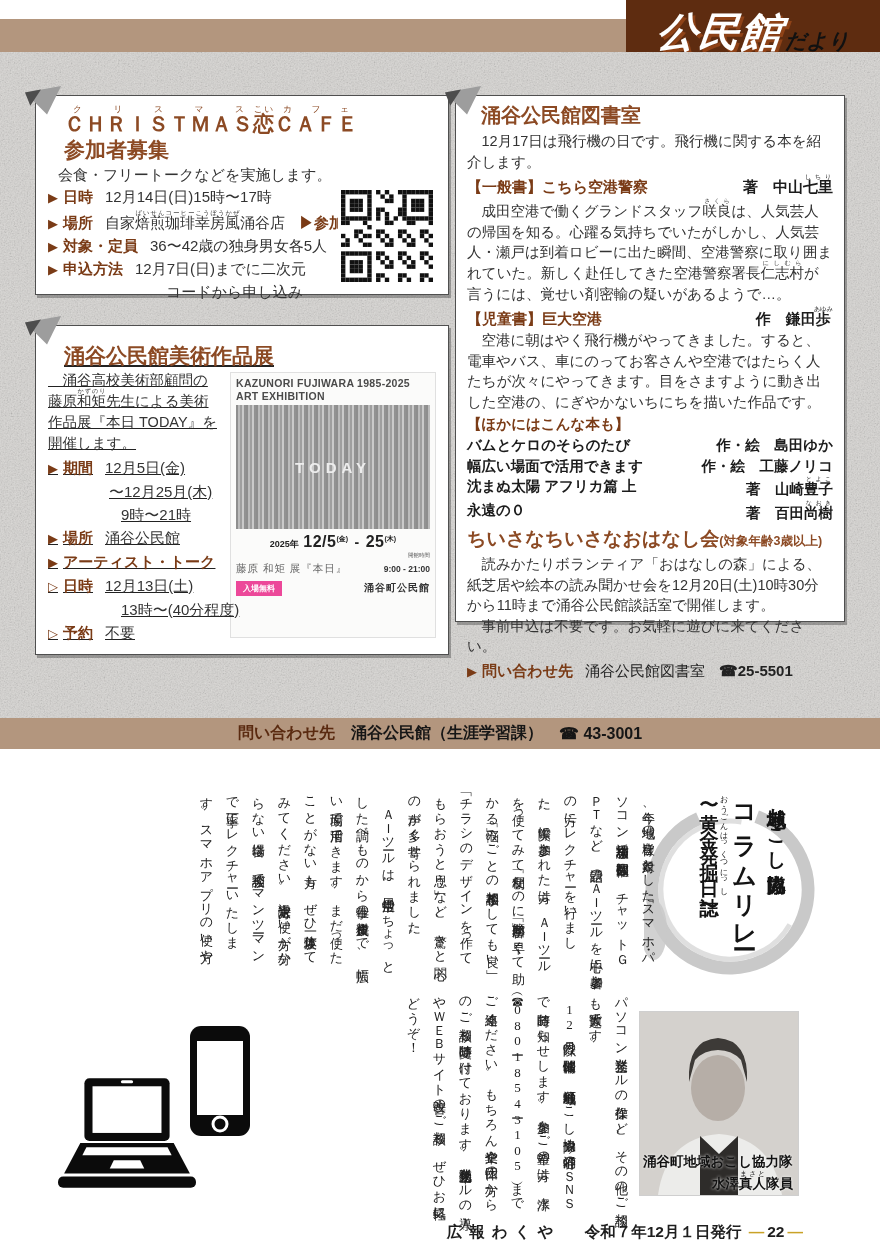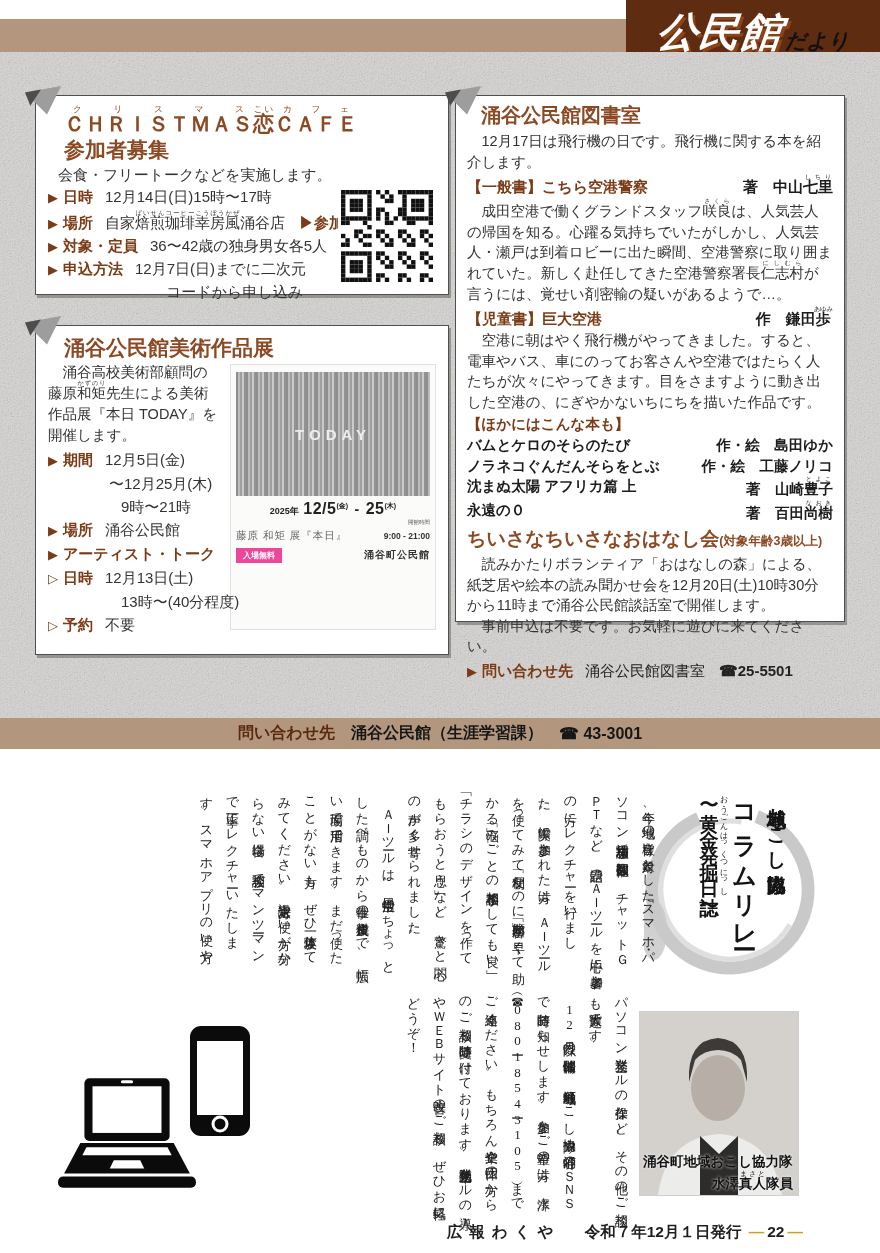--- a/index.html
+++ b/index.html
@@ -35,21 +35,21 @@
   .cafe-intro{font-size:15px;color:#333;margin:2px 0 1px 10px;}
   .row{display:flex;align-items:baseline;font-size:15px;line-height:22px;}
   .marker{color:#7a3b16;font-size:13px;width:15px;flex:none;}
   .rlabel{color:#7a3b16;font-weight:bold;margin-right:12px;white-space:nowrap;}
   .rvalue{color:#333;white-space:nowrap;}
   .rlabel2{color:#7a3b16;font-weight:bold;margin:0 10px 0 14px;white-space:nowrap;}
   .row-cont{margin-left:118px;}
   .qr{position:absolute;right:12px;bottom:9px;width:92px;height:92px;background:#fff;border:3px solid #fff;}
 
   
-  .art{left:35px;top:325px;width:414px;height:330px;padding:8px 12px;}
+  .art{left:35px;top:325px;width:414px;height:330px;padding:16px 12px;text-decoration:underline;}
   .art-title{font-size:21px;margin-left:16px;}
   .art-intro{font-size:14.5px;line-height:21px;color:#333;margin-bottom:2px;}
   .poster{float:right;width:206px;height:266px;margin:2px 0 4px 8px;background:#fbfbfa;
           border:1px solid #e0e0e0;padding:4px 5px;box-sizing:border-box;}
   .poster-head{font-size:10.5px;font-weight:bold;color:#4a4a4a;line-height:1.2;letter-spacing:.3px;}
   .poster-art{height:124px;margin-top:3px;position:relative;
       background:repeating-linear-gradient(90deg,#8e8e8e 0 2px,#bcbcbc 2px 4px,#9f9f9f 4px 6px,#cacaca 6px 8px,#929292 8px 10px);}
   .poster-art span{position:absolute;top:50%;left:50%;transform:translate(-50%,-50%);
       color:#ededed;font-weight:bold;letter-spacing:5px;font-size:15px;}
   .poster-date{margin-top:4px;text-align:center;color:#222;}
@@ -374,20 +374,24 @@
         <rect x="72" y="80" width="4" height="4"></rect>
         <rect x="80" y="80" width="4" height="4"></rect>
       </g>
   </svg>
 </div>
 
 <div class="card art">
   <div class="fold"></div>
   <div class="card-title art-title">涌谷公民館美術作品展</div>
   <div class="poster">
+    <div class="poster-head">
+      <span>KAZUNORI FUJIWARA 1985-2025</span><br>
+      <span>ART EXHIBITION</span>
+    </div>
     <div class="poster-art">
       <span>TODAY</span>
     </div>
     <div class="poster-date">
       <span class="py">2025年</span>
       <span class="pd">12/5</span><sup>(金)</sup>
       <span class="psep">-</span>
       <span class="pd">25</span><sup>(木)</sup>
     </div>
     <div class="poster-titleline">
@@ -459,21 +463,21 @@
     <span class="author">作　鎌田<ruby>歩<rt>あゆみ</rt></ruby></span>
   </div>
   <div class="desc">　空港に朝はやく飛行機がやってきました。すると、電車やバス、車にのってお客さんや空港ではたらく人たちが次々にやってきます。目をさますように動き出した空港の、にぎやかないちにちを描いた作品です。</div>
 
   <div class="more-head">【ほかにはこんな本も】</div>
   <div class="book-row">
     <span>バムとケロのそらのたび</span>
     <span>作・絵　島田ゆか</span>
   </div>
   <div class="book-row">
-    <span>ノラネコぐんだんそらをとぶ</span>
+    <span>幅広い場面で活用できます</span>
     <span>作・絵　工藤ノリコ</span>
   </div>
   <div class="book-row">
     <span>沈まぬ太陽 アフリカ篇 上</span>
     <span>著　山崎<ruby>豊子<rt>とよこ</rt></ruby></span>
   </div>
   <div class="book-row">
     <span>永遠の０</span>
     <span>著　百田<ruby>尚樹<rt>なおき</rt></ruby></span>
   </div>

